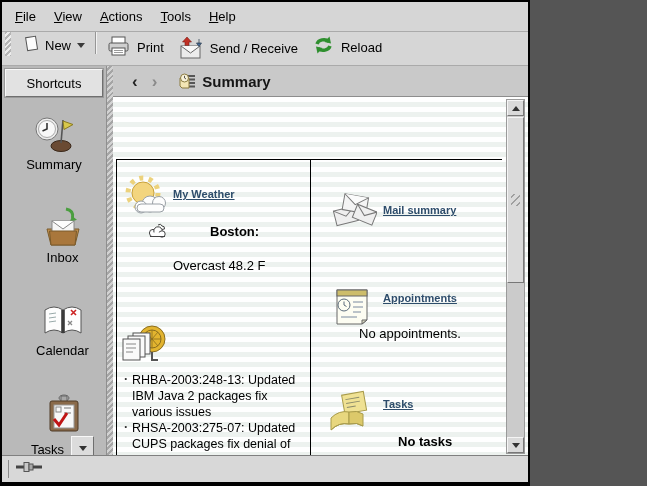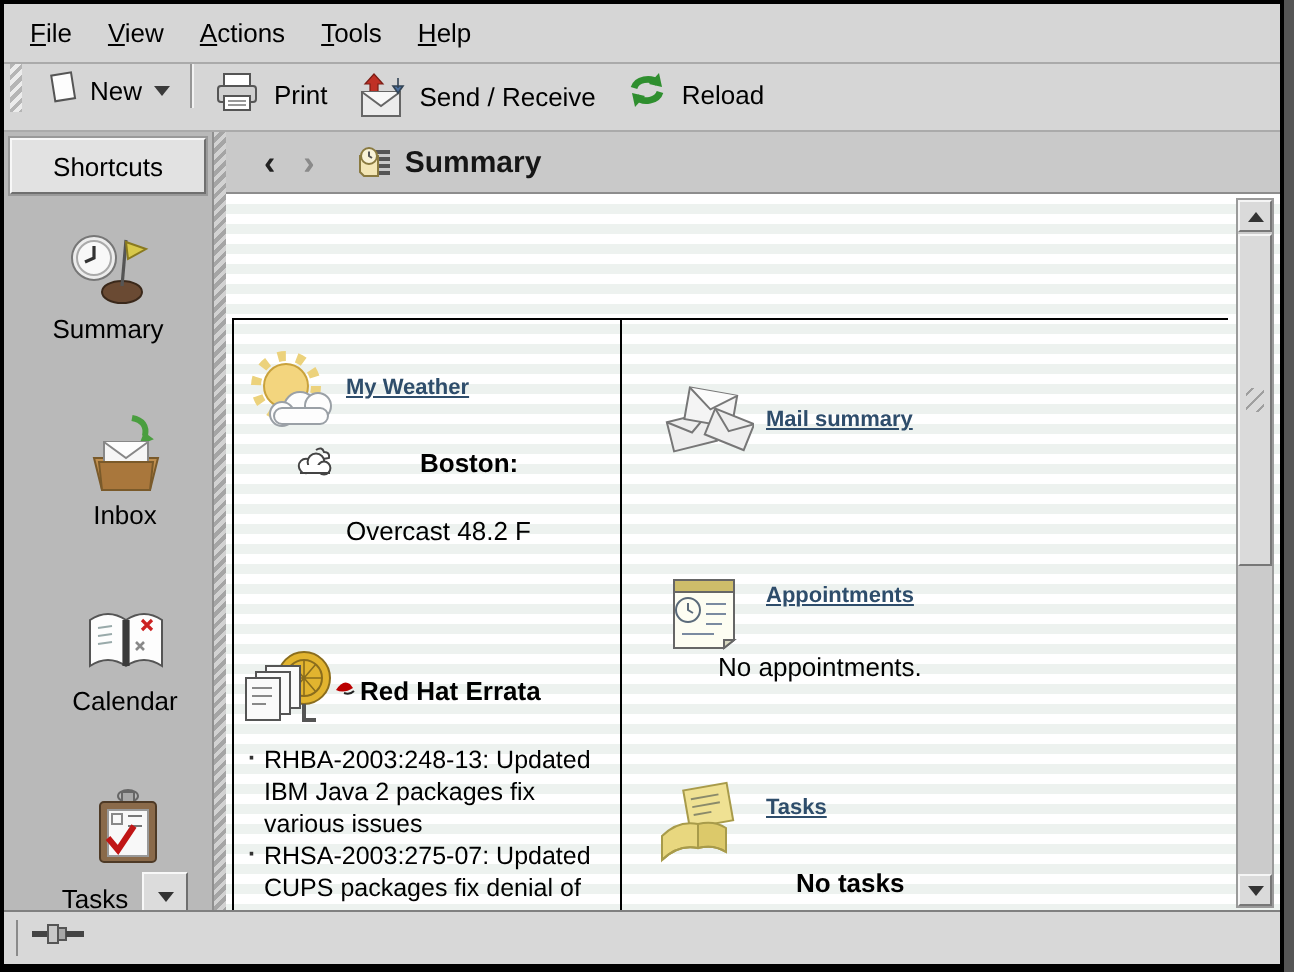--- a/index.html
+++ b/index.html
@@ -1,17 +1,17 @@
 <!DOCTYPE html>
 <html><head>
 <meta charset="utf-8">
 <style>
   html,body{margin:0;padding:0;background:#555;}
   #window{
-    position:relative;width:642px;height:486px;box-sizing:border-box;
+    position:relative;width:530px;height:486px;box-sizing:border-box;
     background:#84cc16;border:2px solid #000;border-bottom-width:4px;
     font-family:"Liberation Sans",sans-serif;overflow:hidden;color:#000;
   }
   
   .menubar{position:absolute;left:0;top:0;right:0;height:29px;display:flex;align-items:center;
     padding-left:4px;background:#d6d6d6;border-bottom:1px solid #aaa;}
   .menu-item{padding:4px 9px;font-size:13px;cursor:default;}
   .menu-item u{text-decoration:underline;}
   
   .toolbar{position:absolute;left:0;top:30px;right:0;height:33px;display:flex;align-items:flex-start;
@@ -279,29 +279,20 @@
               <rect x="9" y="13" width="17" height="21"></rect>
               <rect x="4" y="16" width="17" height="21"></rect>
             </g>
             <g stroke="#888">
               <line x1="7" y1="21" x2="17" y2="21"></line>
               <line x1="7" y1="25" x2="17" y2="25"></line>
               <line x1="7" y1="29" x2="14" y2="29"></line>
             </g>
           </svg>
         </span>
-        <span class="abs errata-title" style="left:50px;top:178px;">
-          <span>
-            <svg width="11" height="11" viewBox="0 0 11 11">
-              <path d="M1 6 Q4.5 0.5 8 3 L9.5 5 Q5 8 1 6 Z" fill="#bb0000"></path>
-              <path d="M5 7.5 q3 1 5-1" stroke="#222" fill="none"></path>
-            </svg>
-          </span>
-          <span>Red Hat Errata</span>
-        </span>
         <ul class="errata-list abs" style="left:5px;top:212px;">
           <li>RHBA-2003:248-13: Updated IBM Java 2 packages fix various issues</li>
           <li>RHSA-2003:275-07: Updated CUPS packages fix denial of service</li>
         </ul>
 
         <span class="abs" style="left:212px;top:30px;">
           <svg width="48" height="44" viewBox="0 0 48 44">
             <g transform="rotate(-14 18 26)">
               <rect x="6" y="18" width="22" height="15" fill="#eee" stroke="#777"></rect>
               <path d="M6 18 l11 8 11-8" fill="none" stroke="#777"></path>

